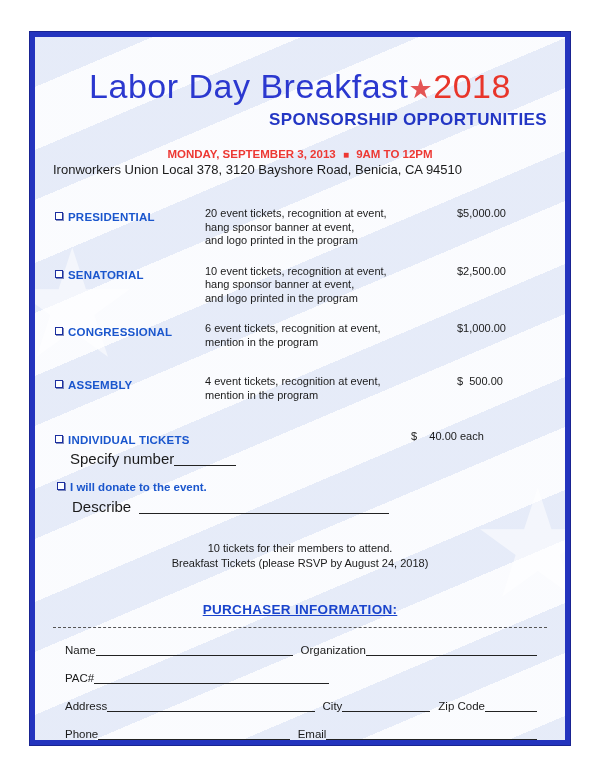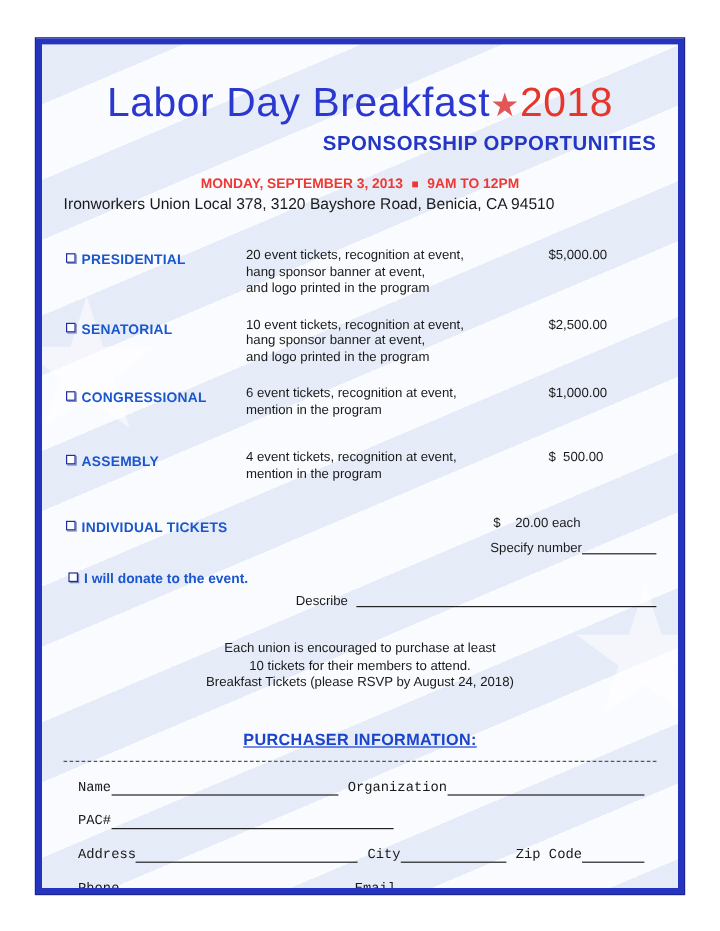--- a/index.html
+++ b/index.html
@@ -33,33 +33,33 @@
   .tiers { margin-top:30px; padding-left:2px; }
   .tier-row { display:flex; margin-bottom:17px; }
   .tier-label { width:150px; flex:0 0 150px; }
   .cbx { display:inline-block; width:8px; height:8px; border:1.5px solid #1c2f9f; background:#fff;
          box-shadow:1px 1px 0 rgba(30,50,140,0.55); margin-right:5px; vertical-align:1px; }
   .tier-name { font-size:11.5px; font-weight:bold; color:#1a56cd; letter-spacing:0.2px; }
   .tier-desc { flex:0 0 252px; font-size:11px; color:#1a1a1a; line-height:13.5px; }
   .tier-desc span { display:block; }
   .tier-price { flex:1; font-size:11px; color:#1a1a1a; white-space:pre; }
 
-  .sub-line { font-size:11px; color:#1a1a1a; margin:2px 0 0 15px;text-align:right; }
+  .sub-line { font-size:15px; color:#1a1a1a; margin:2px 0 0 15px; }
   .uline { display:inline-block; border-bottom:1px solid #222; height:12px; vertical-align:-2px; }
 
   .donate-block { margin-top:10px; padding-left:2px; }
   .donate-label { font-size:11.5px; font-weight:bold; color:#1a56cd; }
 
   .note { text-align:center; margin-top:26px; font-size:11px; color:#1a1a1a; line-height:14.5px; }
 
   .purchaser-heading { text-align:center; margin-top:32px; font-size:13.5px; font-weight:bold; color:#1a44cc; letter-spacing:0.3px;text-decoration:underline; }
   .dashes { margin-top:10px; border-top:1.5px dashed #555; height:0; }
 
   .form { margin-top:12px; padding:0 10px 0 12px; }
-  .form-row { display:flex; align-items:flex-end; margin-top:15px; font-size:11.5px; color:#1a1a1a;font-family:Liberation Mono, monospace; }
+  .form-row { display:flex; align-items:flex-end; margin-top:15px; font-size:11.5px; color:#1a1a1a; }
   .form-row .lbl { white-space:nowrap; }
   .fl { border-bottom:1px solid #222; height:13px; }
   .grow1 { flex:1 1 auto; }
   .gap { width:8px; flex:0 0 auto; }
 </style>
 </head>
 <body>
 
 <div class="page">
   <div class="flyer">
@@ -124,37 +124,36 @@
             <span>4 event tickets, recognition at event,</span>
             <span>mention in the program</span>
           </div>
           <div class="tier-price">$  500.00</div>
         </div>
 
         <div class="tier-row" style="margin-top:28px; margin-bottom:0;">
           <div class="tier-label" style="flex:1 1 auto;">
             <span class="cbx"></span><span class="tier-name">INDIVIDUAL TICKETS</span>
           </div>
-          <div class="tier-price" style="flex:0 0 136px;">$    20.00 each</div>
+          <div class="tier-price" style="flex:0 0 136px;">$    40.00 each</div>
         </div>
         <div class="sub-line">
           <span>Specify  number</span><span class="uline" style="width:62px;"></span>
         </div>
 
         <div class="donate-block">
           <span class="cbx"></span><span class="donate-label">I will donate to the event.</span>
           <div class="sub-line" style="margin-top:3px;">
             <span>Describe</span>
             <span class="uline" style="width:250px; margin-left:4px;"></span>
           </div>
         </div>
       </div>
 
       <div class="note">
-        <div>Each union is encouraged to purchase at least</div>
         <div>10 tickets for their members to attend.</div>
         <div>Breakfast Tickets (please RSVP by August 24, 2018)</div>
       </div>
 
       <div class="purchaser-heading">PURCHASER INFORMATION:</div>
       <div class="dashes"></div>
 
       <div class="form">
         <div class="form-row">
           <span class="lbl">Name</span>

